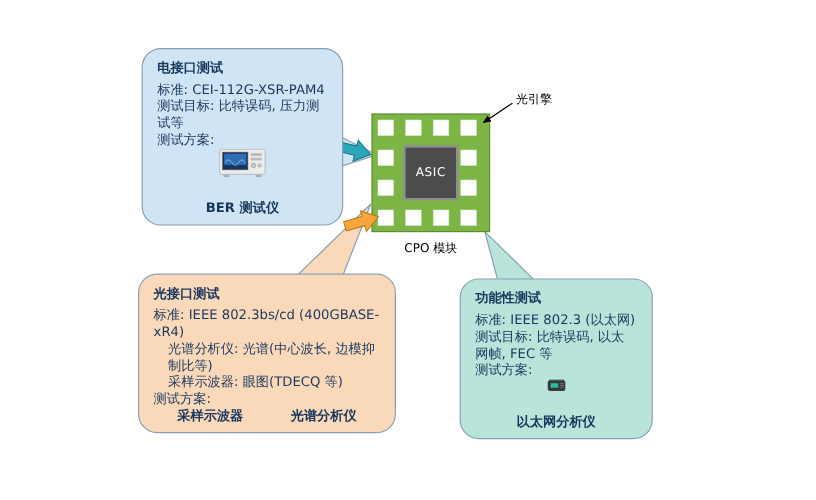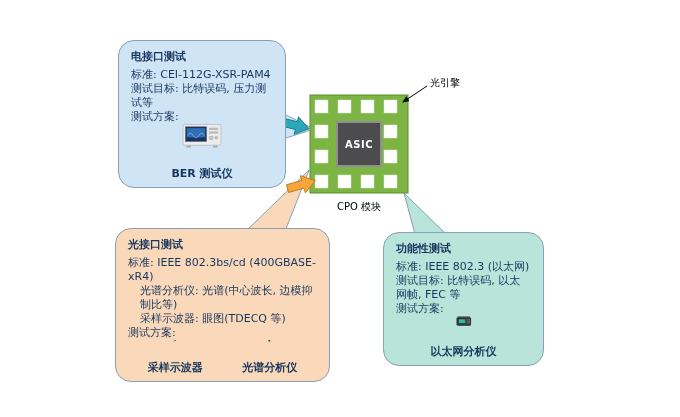--- a/index.html
+++ b/index.html
@@ -26,21 +26,21 @@
   .bubble-title { font-size:11px; font-weight:bold; margin-bottom:4px; color:var(--text-navy); }
   .line { font-size:11px; line-height:14px; color:var(--text-navy); }
   .line.indent { padding-left:12px; }
   .figure { display:flex; flex-direction:column; align-items:center; justify-content:flex-end; flex:1; min-height:0; }
   .figures { display:flex; justify-content:space-evenly; flex:1; min-height:0; width:100%; }
   .caption { font-size:11px; margin-top:18px; text-align:center; color:var(--text-navy); white-space:nowrap;font-weight:bold; }
   .overlay-label { position:absolute; z-index:3; font-size:10px; color:#000;text-align:center; }
   .asic-label {
     position:absolute; z-index:3;
     display:flex; align-items:center; justify-content:center;
-    color:#fff; font-size:10px; letter-spacing:0.5px;font-weight:bold;
+    color:#fff; font-size:10px; letter-spacing:0.5px;
   }
   .center-text { }
 </style>
 </head>
 <body>
 
 <svg class="layer" width="680" height="417" viewBox="0 0 680 417">
   <defs>
     <marker id="ah" markerWidth="9" markerHeight="8" refX="6" refY="3" orient="auto">
       <path d="M0,0 L7,3 L0,6 Z" fill="#000"></path>
@@ -99,21 +99,21 @@
       <rect x="57" y="16" width="20" height="5" fill="#bbb"></rect>
       <circle cx="62" cy="30" r="4" fill="#ccc" stroke="#888"></circle>
       <circle cx="73" cy="30" r="3" fill="#ccc" stroke="#888"></circle>
       <rect x="8" y="47" width="10" height="4" fill="#aaa"></rect>
       <rect x="66" y="47" width="10" height="4" fill="#aaa"></rect>
     </svg>
     <div class="caption">BER 测试仪</div>
   </div>
 </div>
 
-<div class="bubble orange" style="left:115px; top:228px; width:215px; height:154px;">
+<div class="bubble orange" style="left:115px; top:228px; width:215px; height:133px;">
   <div class="bubble-title">光接口测试</div>
   <div class="line">标准: IEEE 802.3bs/cd (400GBASE-xR4)</div>
   <div class="line indent">光谱分析仪: 光谱(中心波长, 边模抑制比等)</div>
   <div class="line indent">采样示波器: 眼图(TDECQ 等)</div>
   <div class="line">测试方案:</div>
   <div class="figures">
     <div class="figure">
       <svg width="70" height="50" viewBox="0 0 70 50">
         <rect x="18" y="0" width="46" height="24" fill="#d9d9d6" stroke="#999"></rect>
         <rect x="21" y="2" width="40" height="18" fill="#1d4f8f"></rect>

